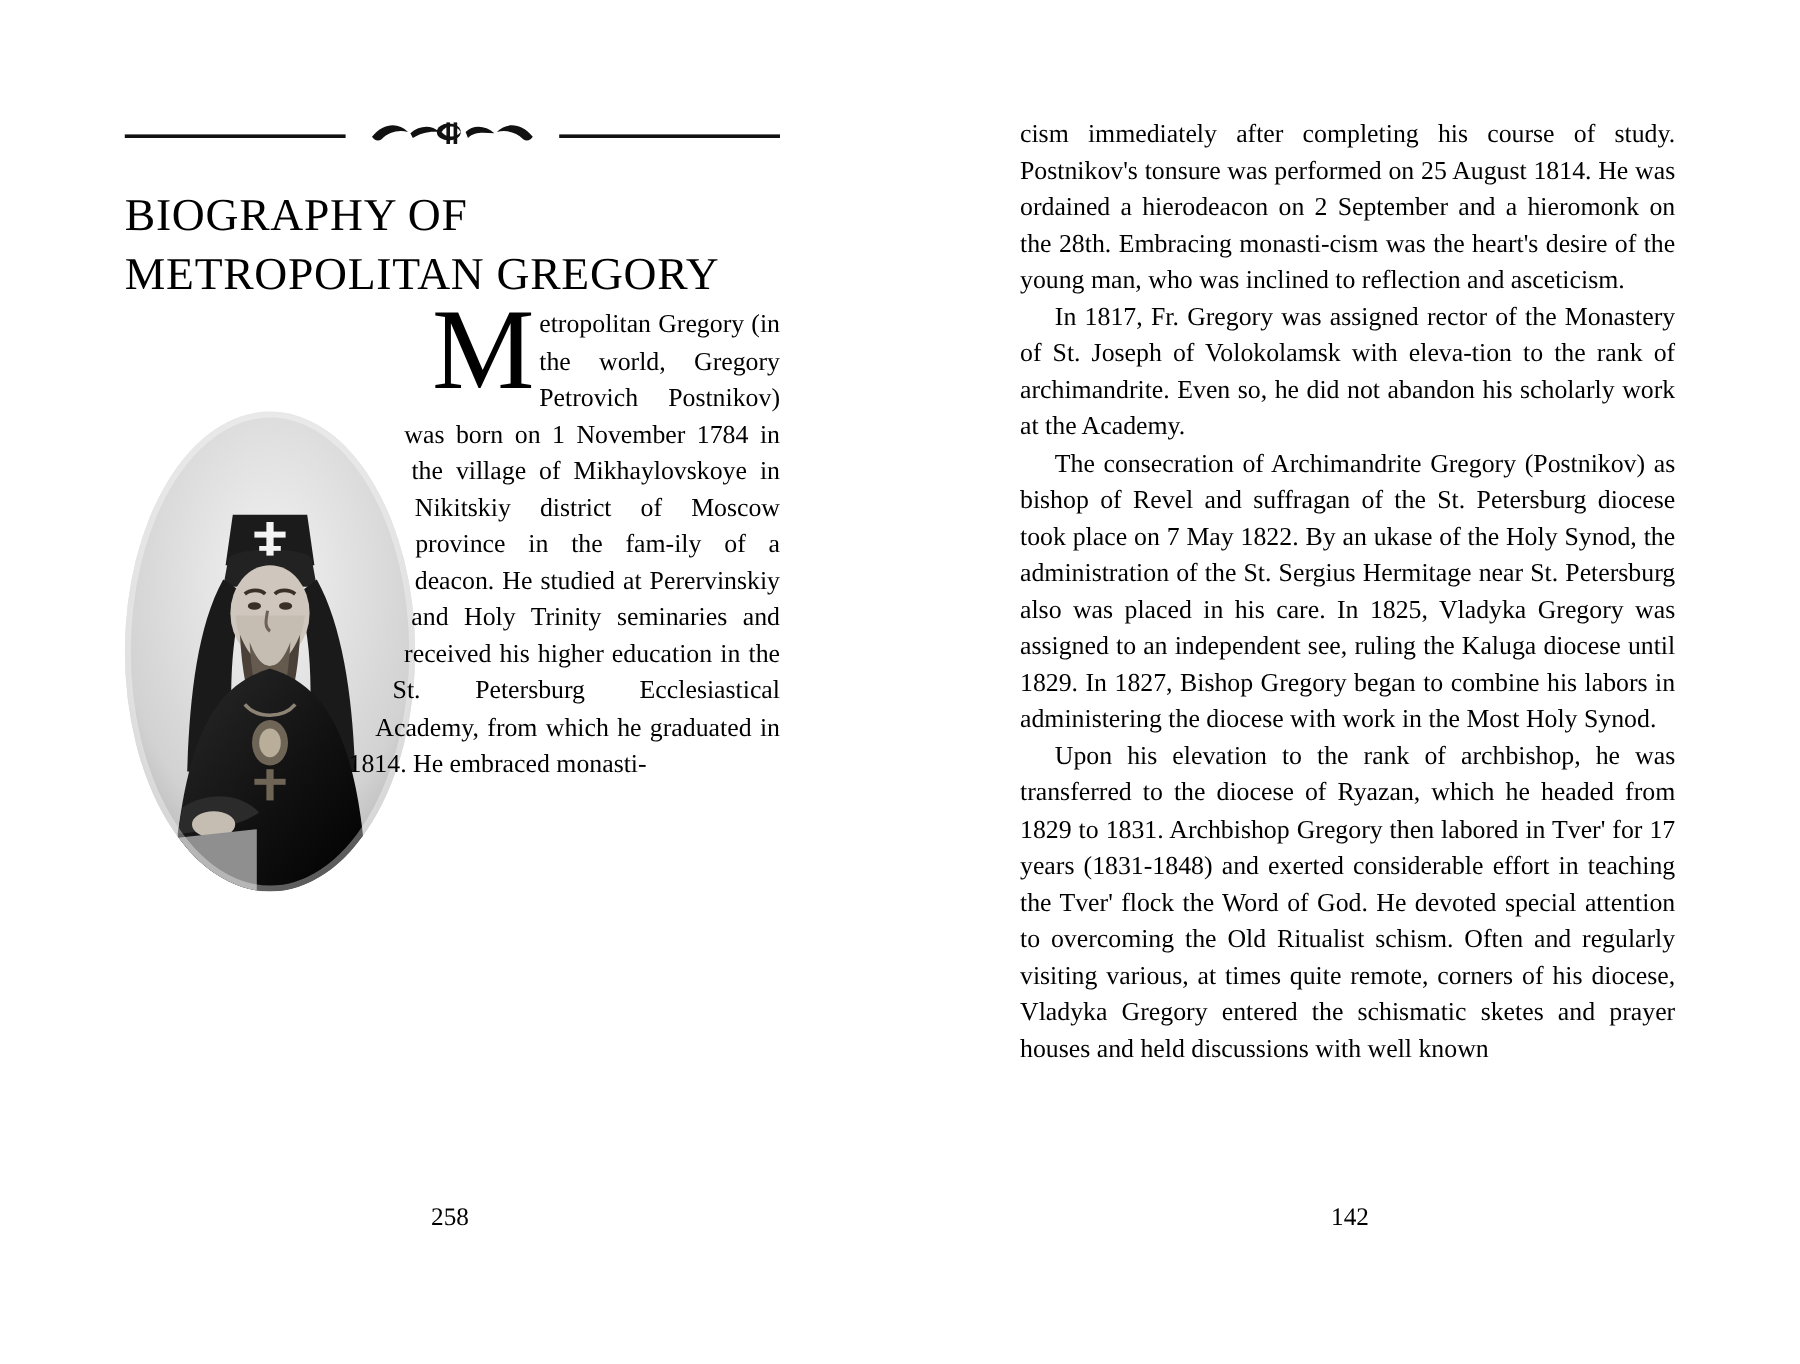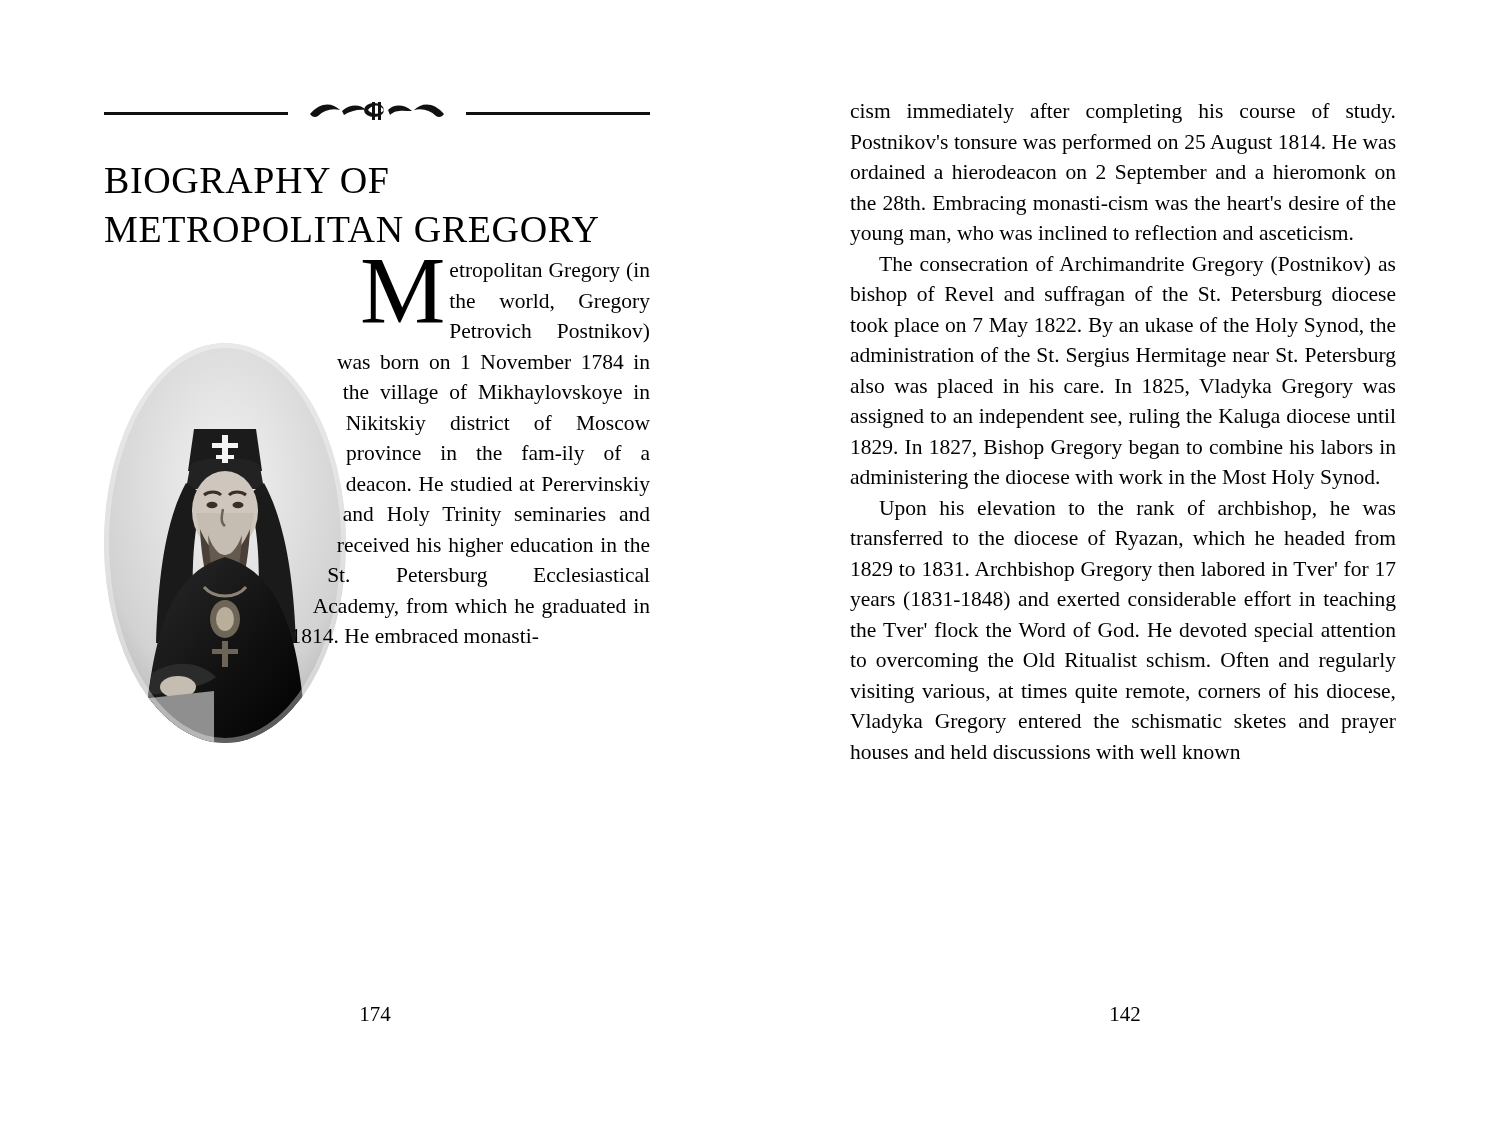--- a/index.html
+++ b/index.html
@@ -220,26 +220,27 @@
             <ellipse cx="121" cy="200" rx="121" ry="200" fill="none" stroke="#ffffff" stroke-width="10" opacity="0.35"></ellipse>
           </g>
         </svg>
       </div>
     </div>
 
     <div class="body-text left-col-body">
       <p class="first dropcap-para"><span class="dropcap">M</span><span>etropolitan Gregory (in the world, Gregory Petrovich Postnikov) was born on 1 November 1784 in the village of Mikhaylovskoye in Nikitskiy district of Moscow province in the fam-ily of a deacon. He studied at Perervinskiy and Holy Trinity seminaries and received his higher education in the St. Petersburg Ecclesiastical Academy, from which he graduated in 1814. He embraced monasti-</span></p>
     </div>
 
-    <div class="folio">174</div>
+    <div class="folio">258</div>
   </div>
 
   <div class="page page-right">
     <div class="body-text">
       <p class="cont">cism immediately after completing his course of study. Postnikov's tonsure was performed on 25 August 1814. He was ordained a hierodeacon on 2 September and a hieromonk on the 28th. Embracing monasti-cism was the heart's desire of the young man, who was inclined to reflection and asceticism.</p>
+      <p>In 1817, Fr. Gregory was assigned rector of the Monastery of St. Joseph of Volokolamsk with eleva-tion to the rank of archimandrite. Even so, he did not abandon his scholarly work at the Academy.</p>
       <p>The consecration of Archimandrite Gregory (Postnikov) as bishop of Revel and suffragan of the St. Petersburg diocese took place on 7 May 1822. By an ukase of the Holy Synod, the administration of the St. Sergius Hermitage near St. Petersburg also was placed in his care. In 1825, Vladyka Gregory was assigned to an independent see, ruling the Kaluga diocese until 1829. In 1827, Bishop Gregory began to combine his labors in administering the diocese with work in the Most Holy Synod.</p>
       <p>Upon his elevation to the rank of archbishop, he was transferred to the diocese of Ryazan, which he headed from 1829 to 1831. Archbishop Gregory then labored in Tver' for 17 years (1831-1848) and exerted considerable effort in teaching the Tver' flock the Word of God. He devoted special attention to overcoming the Old Ritualist schism. Often and regularly visiting various, at times quite remote, corners of his diocese, Vladyka Gregory entered the schismatic sketes and prayer houses and held discussions with well known</p>
     </div>
 
     <div class="folio">142</div>
   </div>
 
 </div>
 
 </body></html>

